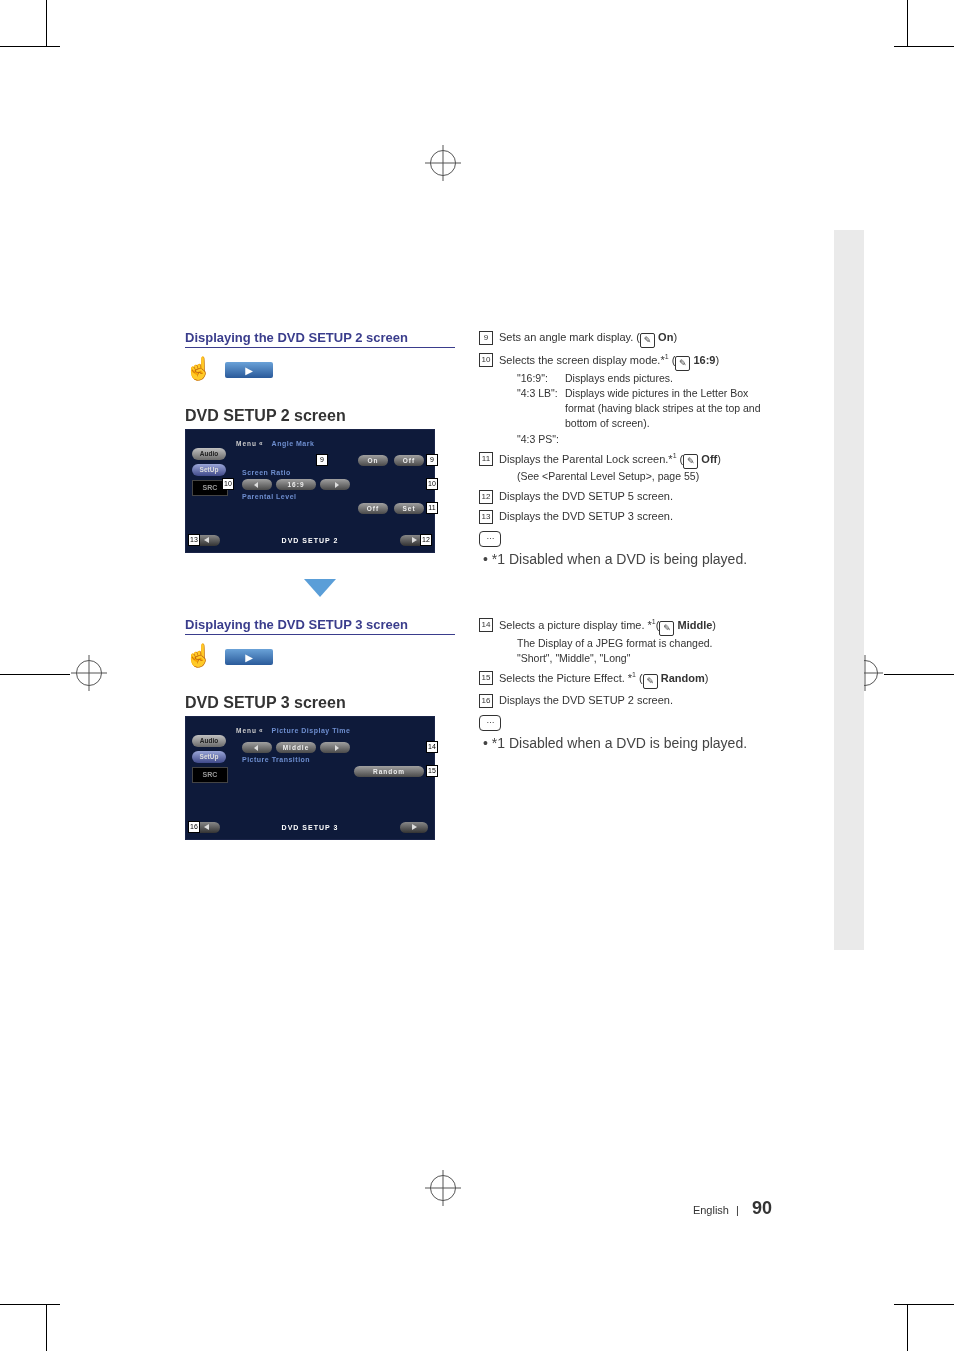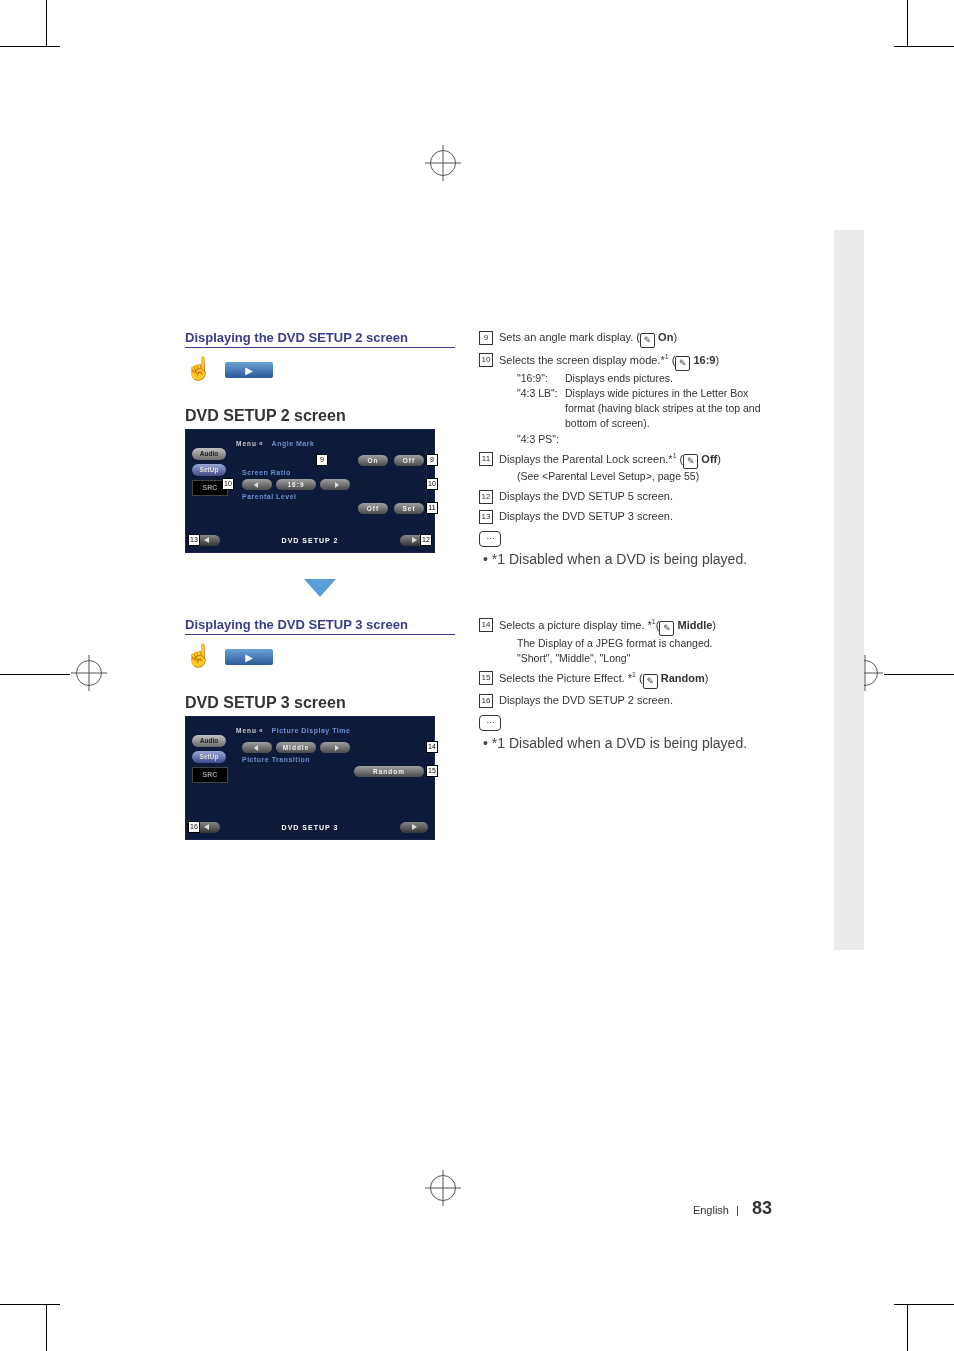--- a/index.html
+++ b/index.html
@@ -392,15 +392,15 @@
             <span>⋯</span>
           </div>
         <div class="note-text">• *1 Disabled when a DVD is being played.</div>
       </div>
     </div>
   </div>
 
   <div class="footer">
     <span>English</span>
     <span style="margin:0 4px;">|</span>
-    <span class="pg">83</span>
+    <span class="pg">90</span>
   </div>
 </div>
 
 </body></html>

